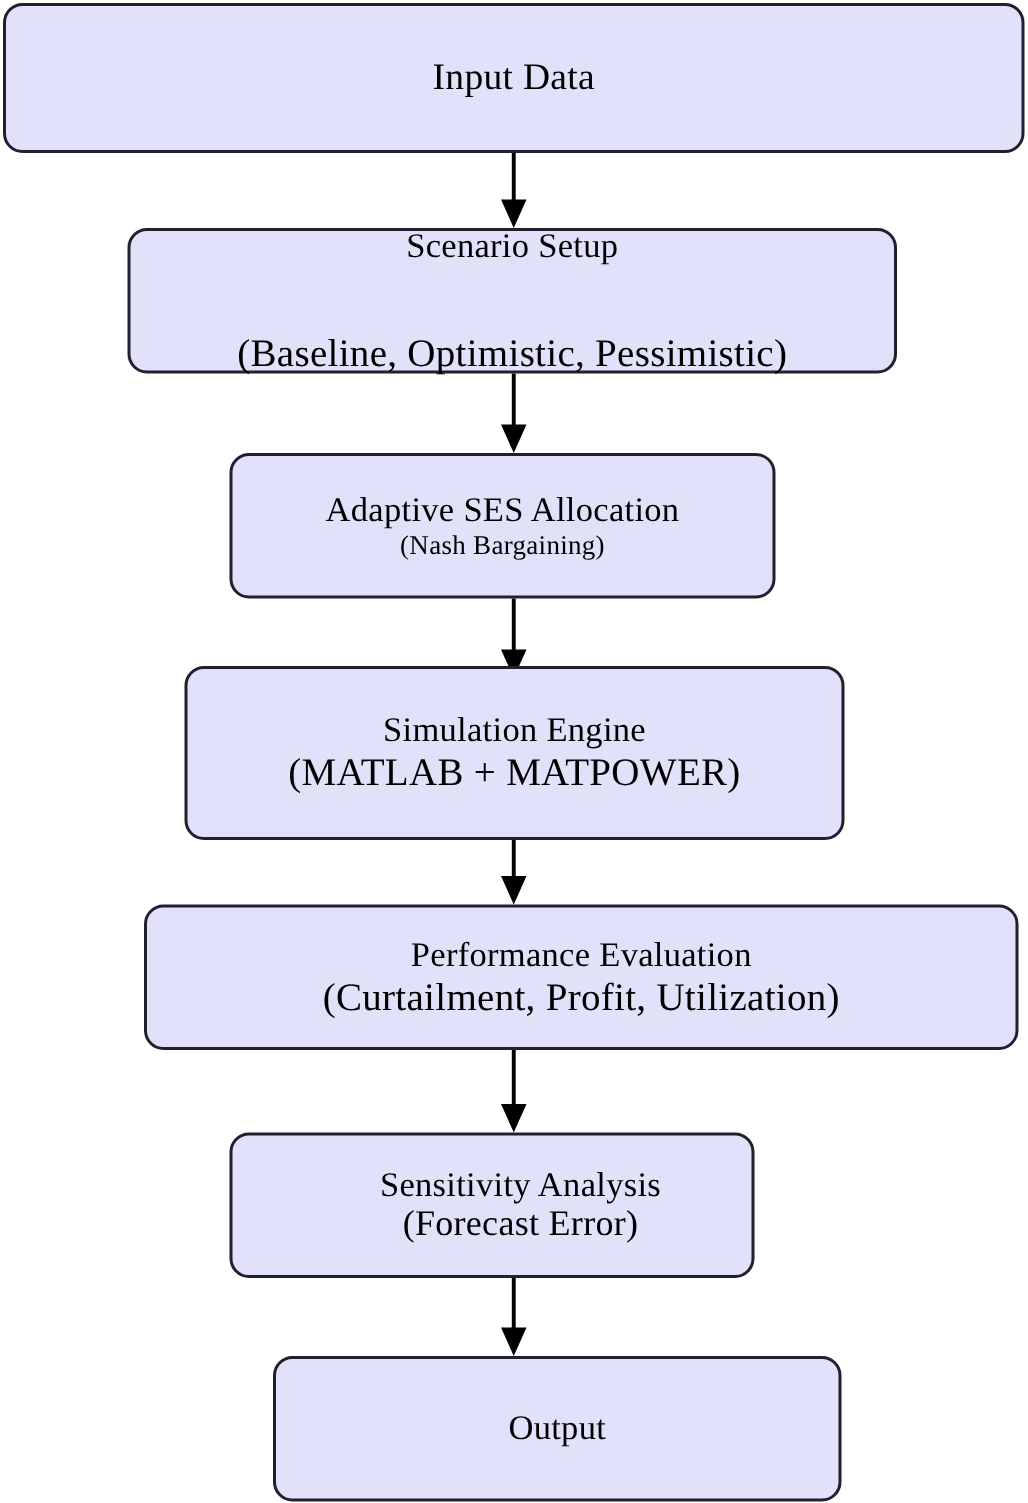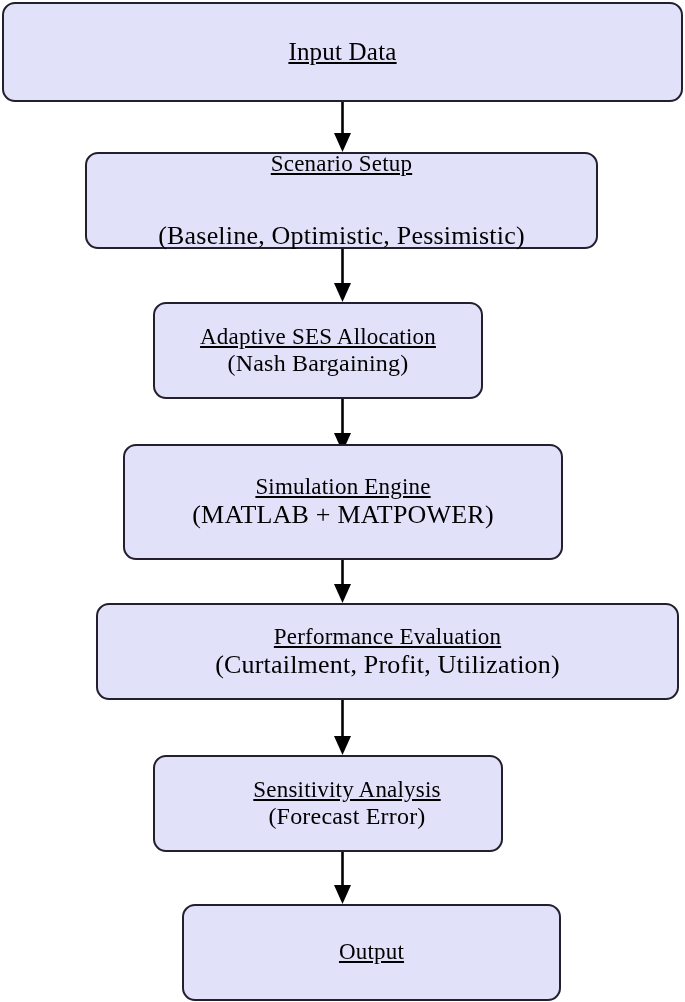--- a/index.html
+++ b/index.html
@@ -31,42 +31,41 @@
     align-items: center;
     justify-content: center;
     color: #000000;
     text-align: center;
     line-height: 1.14;
     letter-spacing: 0.2px;
   }
   .node .line1 {
     display: block;
     white-space: nowrap;
-    text-decoration: underline;
   }
   .node .line2 {
     display: block;
     white-space: nowrap;
   }
   
   #node-input        { left: 2px;   top: 2px;   width: 681px; height: 100px; }
   #node-scenario     { left: 85px;  top: 152px; width: 513px; height: 97px; gap: 44px;  }
-  #node-allocation   { left: 153px; top: 302px; width: 330px; height: 97px; align-items: center;  }
+  #node-allocation   { left: 153px; top: 302px; width: 364px; height: 97px; align-items: center;  }
   #node-simulation   { left: 123px; top: 444px; width: 440px; height: 116px;  }
   #node-performance  { left: 96px;  top: 603px; width: 583px; height: 97px;  }
   #node-sensitivity  { left: 153px; top: 755px; width: 350px; height: 97px; padding-left: 38px;  }
   #node-output       { left: 154px; top: 904px; width: 379px; height: 97px; margin-left: 28px;  }
 
   
   #node-input .line1       { font-size: 25px; }
   #node-input .line2       { font-size: 29px; }
   #node-scenario .line1    { font-size: 23px; }
   #node-scenario .line2    { font-size: 26px; }
   #node-allocation .line1  { font-size: 23px; }
-  #node-allocation .line2  { font-size: 24px; }
+  #node-allocation .line2  { font-size: 18px; }
   #node-simulation .line1  { font-size: 23px; }
   #node-simulation .line2  { font-size: 26px; }
   #node-performance .line1 { font-size: 23px; }
   #node-performance .line2 { font-size: 26px; }
   #node-sensitivity .line1 { font-size: 23px; }
   #node-sensitivity .line2 { font-size: 24px; }
   #node-output .line1      { font-size: 23px; }
 
   .edge {
     position: absolute;

